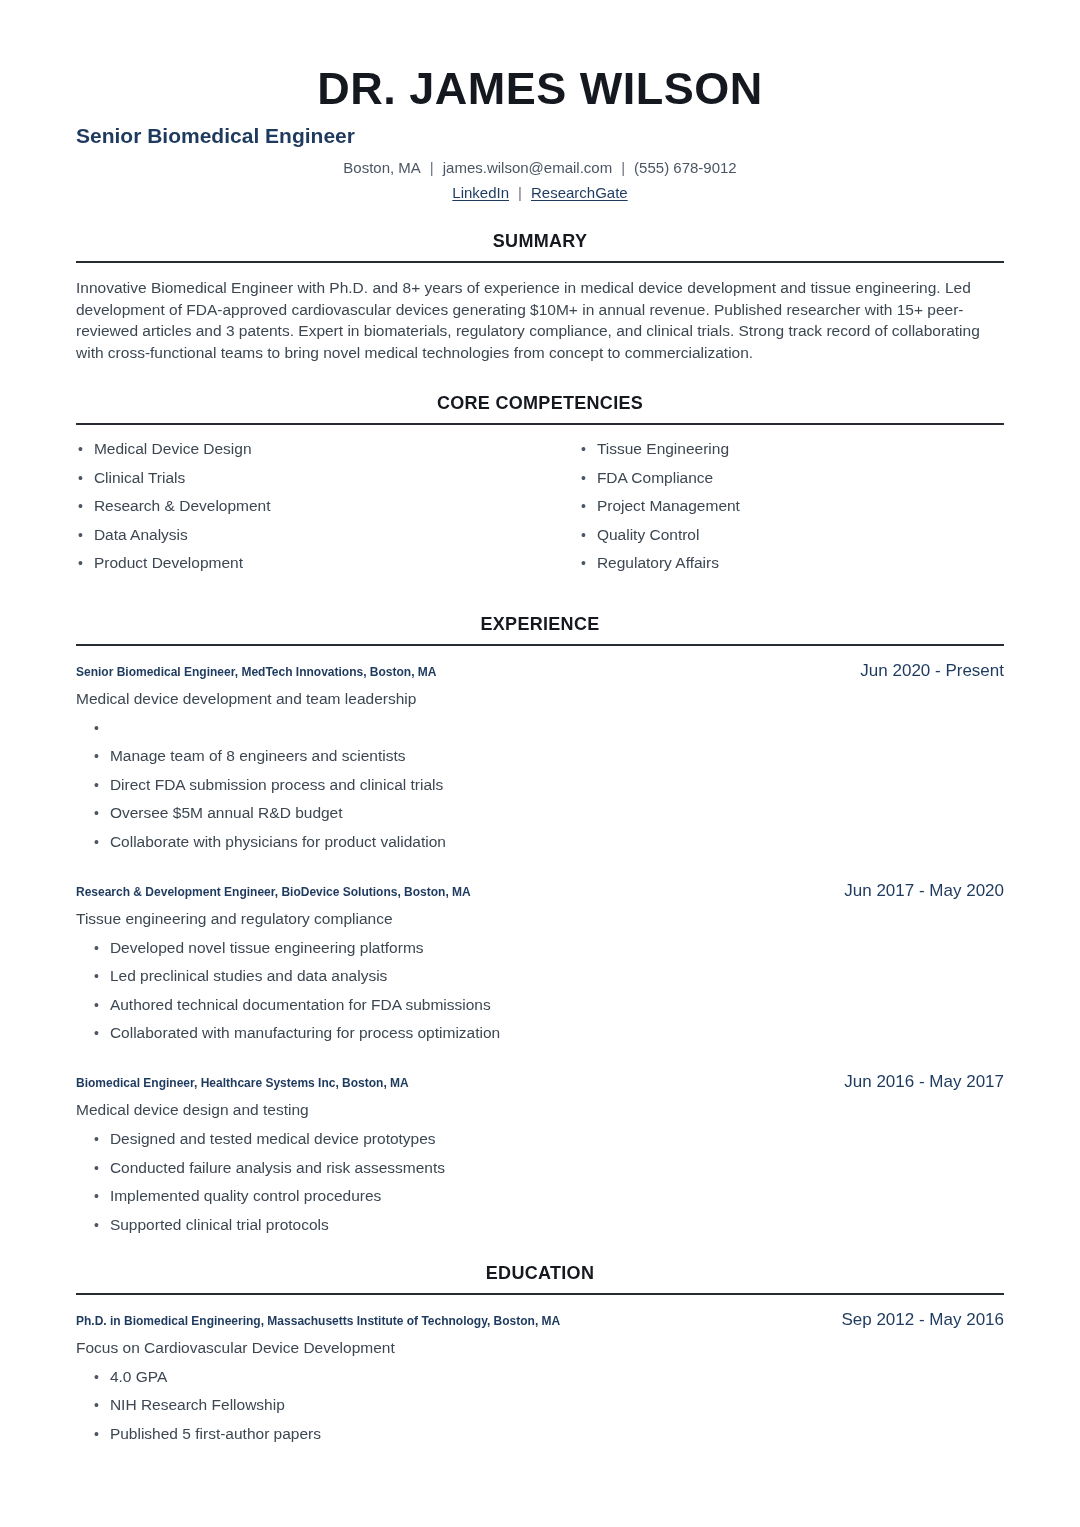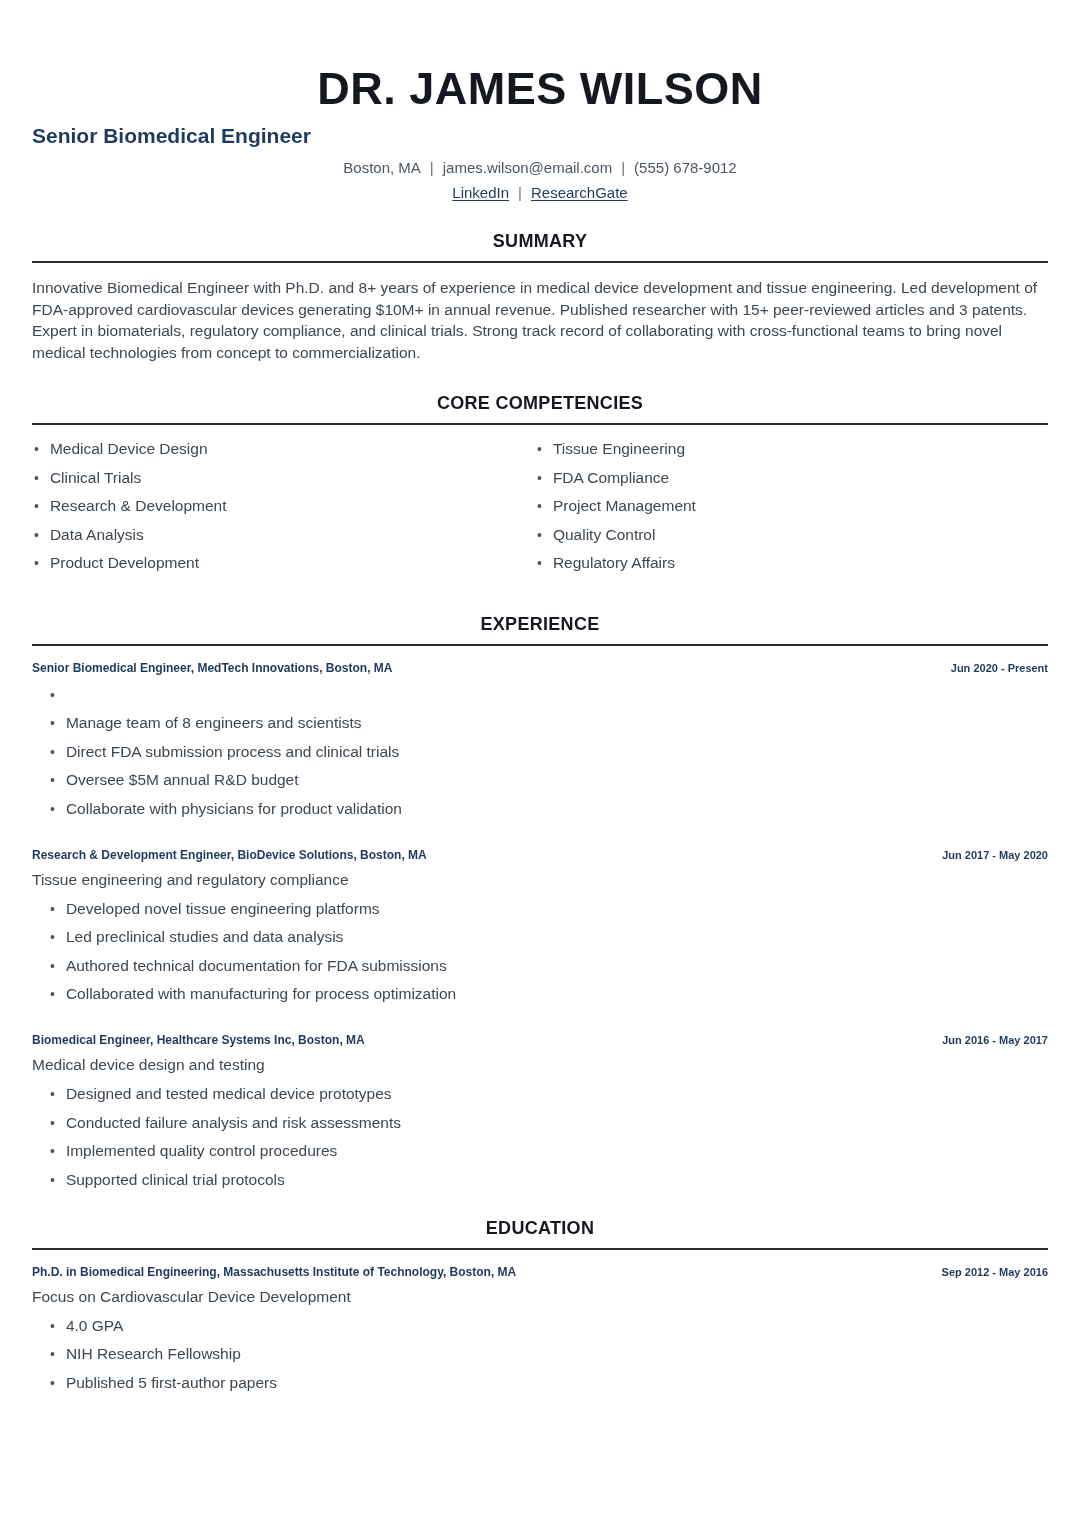--- a/index.html
+++ b/index.html
@@ -2,21 +2,21 @@
 <html><head>
 <meta charset="utf-8">
 <style>
   * { box-sizing: border-box; margin: 0; padding: 0; }
   html, body { background: #ffffff; }
   body {
     width: 1080px; height: 1527px; overflow: hidden;
     font-family: "Liberation Sans", "DejaVu Sans", sans-serif;
     color: #3d4752;
   }
-  .page { width: 1080px; height: 1125px; padding: 64px 32px 40px; background: #ffffff; }
+  .page { width: 1080px; height: 1125px; padding: 64px 76px 40px; background: #ffffff; }
 
   
   .name {
     font-size: 45px; line-height: 1.12; font-weight: 700;
     text-align: center; color: #15191f; letter-spacing: 0.5px;
   }
   .cand-title {
     margin-top: 10px; 
     font-size: 21px; font-weight: 700; color: #1e3a5f;
   }
@@ -47,21 +47,21 @@
     margin-bottom: 12.5px; font-size: 15.5px; line-height: 16px; color: #3d4752;
   }
   .comp-col .li-row { padding-left: 2px; }
   .blt { color: #4b5563; margin-right: 11px; font-size: 14px; }
 
   
   .job { margin-top: 15px; }
   .job + .job { margin-top: 31px; }
   .job-head { display: flex; justify-content: space-between; align-items: baseline; }
   .job-title { font-size: 12px; font-weight: 700; color: #1e3a5f; }
-  .job-dates { font-size: 11px; font-weight: 700; color: #1e3a5f; margin-left: 24px; white-space: nowrap; }
+  .job-dates { font-size: 17px; font-weight: 400; color: #1e3a5f; margin-left: 24px; white-space: nowrap; }
   .job-desc { margin-top: 9px; font-size: 15.5px; color: #3d4752; }
   .blist { margin-top: 12px; }
   .blist .li-row { padding-left: 18px; }
 </style>
 </head>
 <body>
 
 <div class="page">
 
   <header>
@@ -134,20 +134,21 @@
 
   <section>
     <h2 class="sec-h">EXPERIENCE</h2>
     <hr class="rule">
 
     <div class="job">
       <div class="job-head">
         <div class="job-title">Senior Biomedical Engineer, MedTech Innovations, Boston, MA</div>
         <div class="job-dates">Jun 2020 - Present</div>
       </div>
+      <div class="job-desc">Medical device development and team leadership</div>
       <div class="blist">
         <div class="li-row">
             <span class="blt">•</span>
           </div>
         <div class="li-row">
             <span class="blt">•</span>
             <span>Manage team of 8 engineers and scientists</span>
           </div>
         <div class="li-row">
             <span class="blt">•</span>

